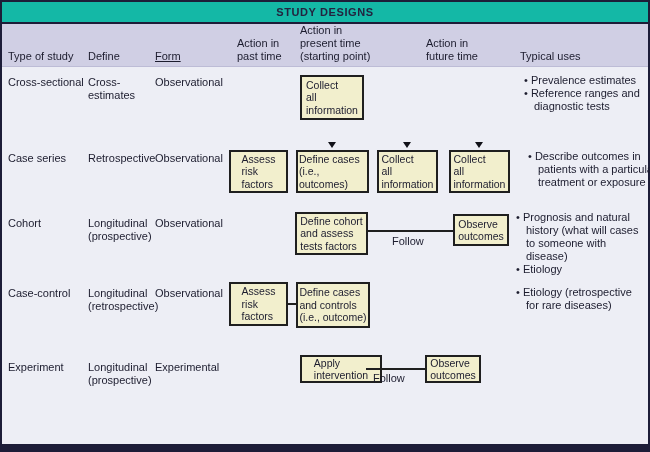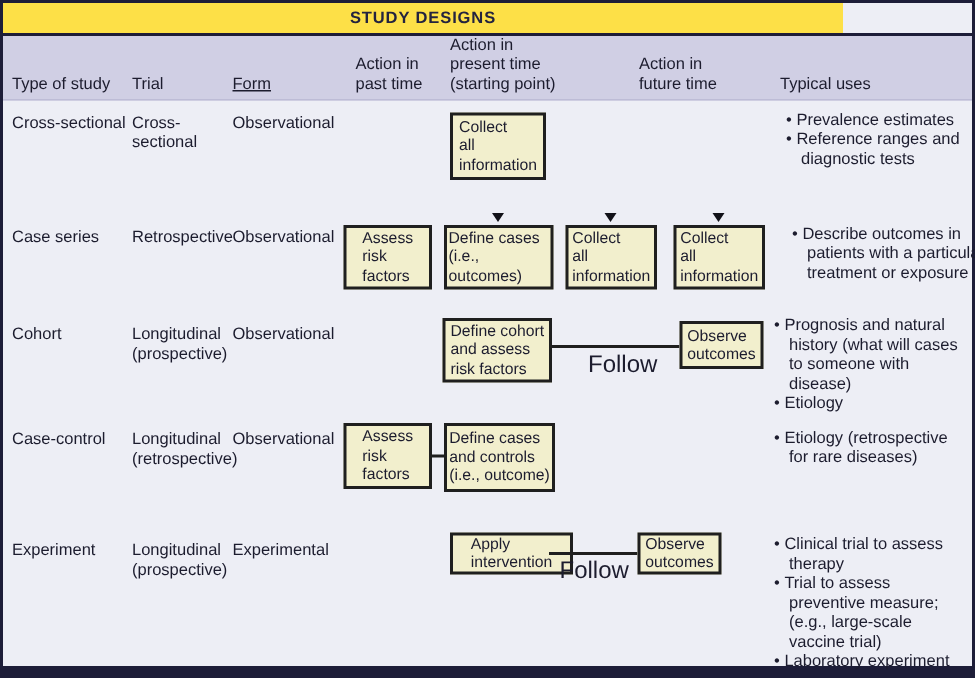--- a/index.html
+++ b/index.html
@@ -10,43 +10,43 @@
   }
   html,body{margin:0;padding:0;background:#fff;}
   #figure{
     position:relative;width:650px;height:452px;
     background:#edeef5;overflow:hidden;
     font-family:"Liberation Sans","DejaVu Sans",sans-serif;
     color:var(--text);
   }
   .edge{position:absolute;background:var(--frame);}
   #titlebar{
-    position:absolute;left:2px;top:2px;width:560px;height:20px;
-    background:#fde047;display:flex;align-items:center;justify-content:center;
+    position:absolute;left:2px;top:2px;width:646px;height:20px;
+    background:#14b8a6;display:flex;align-items:center;justify-content:center;
   }
   #titlebar span{font-size:11px;font-weight:bold;letter-spacing:.6px;color:#23233f;}
   #titledivider{position:absolute;left:0;top:22px;width:650px;height:2px;background:var(--frame);}
   #headerband{
     position:absolute;left:2px;top:24px;width:646px;height:43px;
     background:#d0cfe4;border-bottom:1px solid #bdbcd6;box-sizing:border-box;
   }
   .colhead{
     position:absolute;font-size:11px;line-height:13px;white-space:pre-line;color:var(--text);
   }
   .cell{
     position:absolute;font-size:11px;line-height:13px;white-space:pre-line;color:var(--text);
   }
   .abox{
     position:absolute;background:var(--box-bg);border:2px solid var(--box-border);
     box-sizing:border-box;display:flex;align-items:center;justify-content:center;
     text-align:left;font-size:10.5px;line-height:12.5px;white-space:pre-line;
     color:var(--text);padding:1px;
   }
   .connector{position:absolute;height:2px;background:var(--box-border);}
-  .follow{position:absolute;font-size:16px;color:var(--text);}
+  .follow{position:absolute;font-size:11px;color:var(--text);}
   .tri{
     position:absolute;width:0;height:0;
     border-left:4px solid transparent;border-right:4px solid transparent;
     border-top:6px solid #111118;
   }
   ul.uses{
     position:absolute;margin:0;padding:0;list-style:none;width:130px;
     font-size:11px;line-height:13px;color:var(--text);
   }
   ul.uses li{padding-left:10px;text-indent:-10px;}
@@ -62,34 +62,34 @@
   <div class="edge" style="left:648px;top:0;width:2px;height:452px;"></div>
   <div class="edge" style="left:0;top:444px;width:650px;height:8px;"></div>
 
   <div id="titlebar">
     <span>STUDY DESIGNS</span>
   </div>
   <div id="titledivider"></div>
 
   <div id="headerband"></div>
   <div class="colhead" style="left:8px;top:50px;">Type of study</div>
-  <div class="colhead" style="left:88px;top:50px;">Trial</div>
+  <div class="colhead" style="left:88px;top:50px;">Define</div>
   <div class="colhead" style="left:155px;top:50px;text-decoration:underline;">Form</div>
   <div class="colhead" style="left:237px;top:37px;">Action in
 past time</div>
   <div class="colhead" style="left:300px;top:24px;">Action in
 present time
 (starting point)</div>
   <div class="colhead" style="left:426px;top:37px;">Action in
 future time</div>
   <div class="colhead" style="left:520px;top:50px;">Typical uses</div>
 
   <div class="cell" style="left:8px;top:76px;">Cross-sectional</div>
   <div class="cell" style="left:88px;top:76px;">Cross-
-sectional</div>
+estimates</div>
   <div class="cell" style="left:155px;top:76px;">Observational</div>
   <div class="abox" style="left:300px;top:75px;width:64px;height:45px;">Collect
 all
 information</div>
   <ul class="uses" style="left:524px;top:74px;">
     <li>Prevalence estimates</li>
     <li>Reference ranges and diagnostic tests</li>
   </ul>
 
   <div class="cell" style="left:8px;top:152px;">Case series</div>
@@ -112,21 +112,21 @@
   <ul class="uses" style="left:516px;top:150px;margin-left:12px;">
     <li>Describe outcomes in patients with a particular treatment or exposure</li>
   </ul>
 
   <div class="cell" style="left:8px;top:217px;">Cohort</div>
   <div class="cell" style="left:88px;top:217px;">Longitudinal
 (prospective)</div>
   <div class="cell" style="left:155px;top:217px;">Observational</div>
   <div class="abox" style="left:295px;top:212px;width:73px;height:43px;">Define cohort
 and assess
-risk factors</div>
+tests factors</div>
   <div class="connector" style="left:368px;top:230px;width:85px;"></div>
   <div class="follow" style="left:392px;top:235px;">Follow</div>
   <div class="abox" style="left:453px;top:214px;width:56px;height:32px;">Observe
 outcomes</div>
   <ul class="uses" style="left:516px;top:211px;">
     <li>Prognosis and natural history (what will cases to someone with disease)</li>
     <li>Etiology</li>
   </ul>
 
   <div class="cell" style="left:8px;top:287px;">Case-control</div>
@@ -147,19 +147,14 @@
   <div class="cell" style="left:8px;top:361px;">Experiment</div>
   <div class="cell" style="left:88px;top:361px;">Longitudinal
 (prospective)</div>
   <div class="cell" style="left:155px;top:361px;">Experimental</div>
   <div class="abox" style="left:300px;top:355px;width:82px;height:28px;">Apply
 intervention</div>
   <div class="connector" style="left:366px;top:368px;width:59px;"></div>
   <div class="follow" style="left:373px;top:372px;">Follow</div>
   <div class="abox" style="left:425px;top:355px;width:56px;height:28px;">Observe
 outcomes</div>
-  <ul class="uses" style="left:516px;top:357px;">
-    <li>Clinical trial to assess therapy</li>
-    <li>Trial to assess preventive measure; (e.g., large-scale vaccine trial)</li>
-    <li>Laboratory experiment</li>
-  </ul>
 
 </div>
 
 </body></html>

